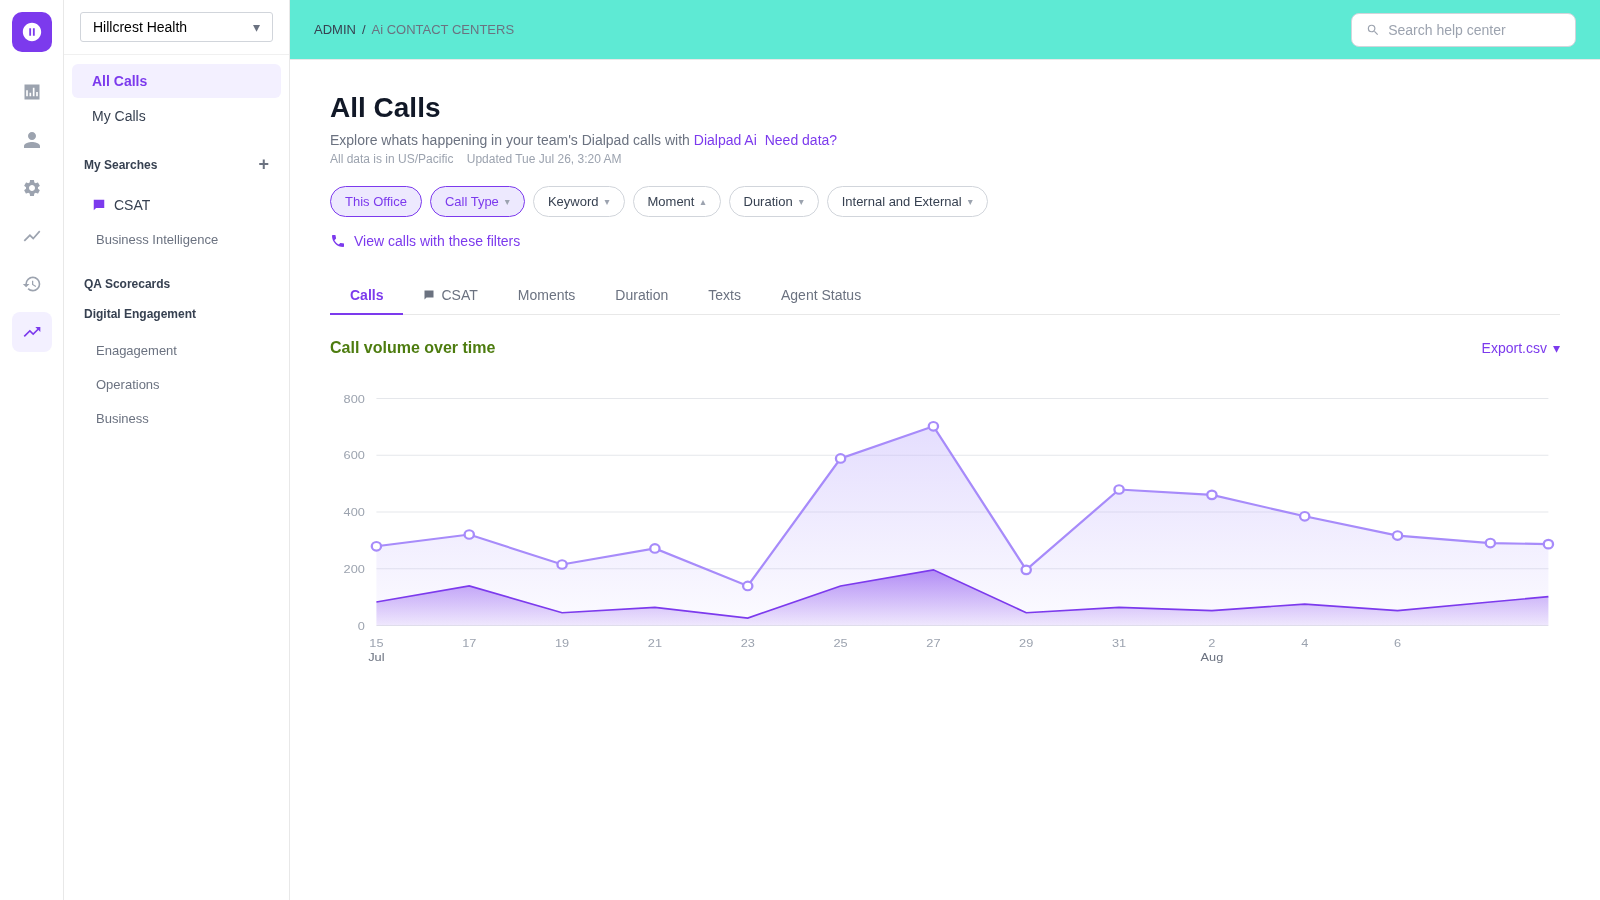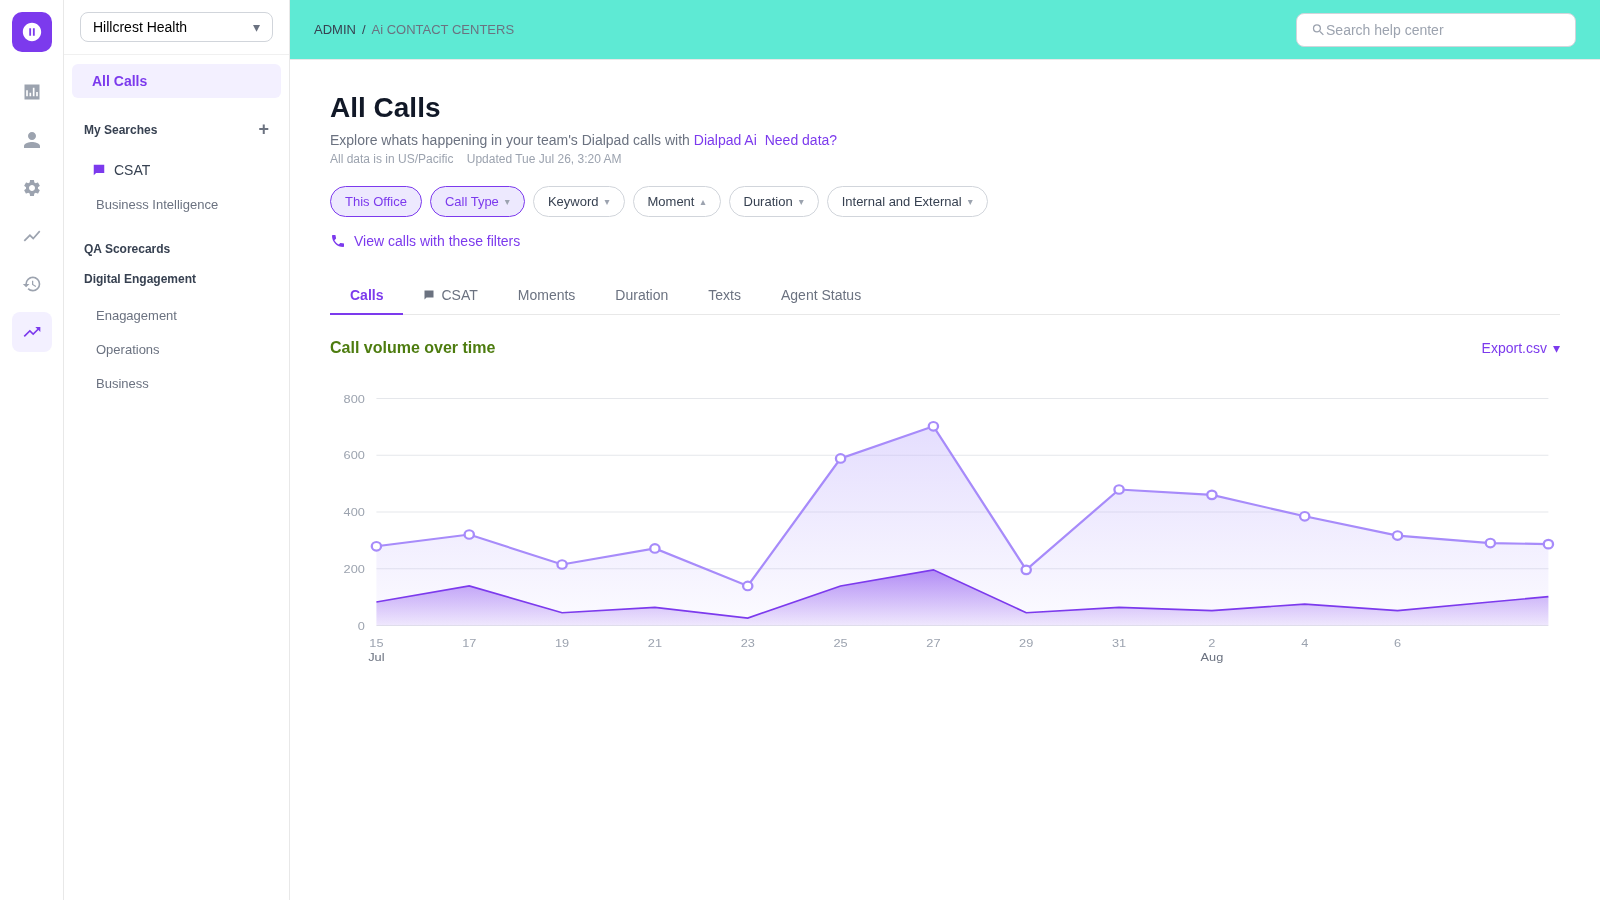--- a/index.html
+++ b/index.html
@@ -45,21 +45,21 @@
       overflow-y: auto;
     }
     .left-nav-header {
       padding: 12px 16px;
       border-bottom: 1px solid #f0f0f0;
       display: flex; align-items: center;
     }
     .org-selector {
       display: flex; align-items: center; gap: 22px;
       border: 1.5px solid #d1d5db;
-      border-radius: 8px;
+      border-radius: 3px;
       padding: 6px 12px;
       cursor: pointer;
       font-size: 14px;
       font-weight: 500;
       width: 100%;
       background: white;
       text-align: center;
     }
     .org-selector .chevron { margin-left: auto; color: #6b7280; }
 
@@ -107,21 +107,22 @@
       color: #9ca3af;
       display: flex; align-items: center; gap: 6px;
     }
     .breadcrumb span { color: #374151; font-weight: 500; }
     .search-box {
       margin-left: auto;
       display: flex; align-items: center;
       border: 1.5px solid #d1d5db;
       border-radius: 8px;
       padding: 8px 14px;
-      width: 280px;
+      gap: 8px;
+      width: 225px;
       background: white;
     }
     .search-box input {
       border: none; outline: none;
       font-size: 14px; color: #374151;
       width: 100%; background: transparent;
     }
     .search-box input::placeholder { color: #9ca3af; }
 
     
@@ -274,20 +275,21 @@
 <div class="left-nav">
   <div class="left-nav-header">
     <button class="org-selector">
       <span>Hillcrest Health</span>
       <span class="chevron">▾</span>
     </button>
   </div>
 
   <div class="nav-section">
     <div class="nav-item active">All Calls</div>
+    <div class="nav-item">My Calls</div>
   </div>
 
   <div class="nav-group-label">
     <span>My Searches</span>
     <span class="plus-btn">+</span>
   </div>
 
   <div class="nav-section">
     <div class="nav-item">
       <svg width="14" height="14" viewBox="0 0 24 24" fill="#7c3aed">

